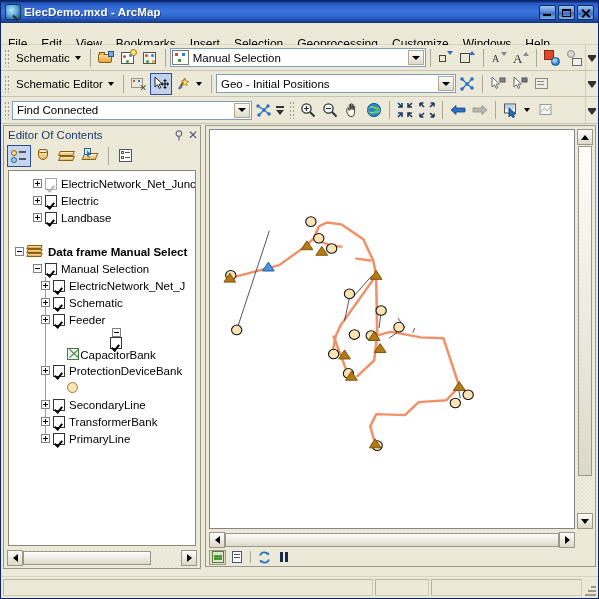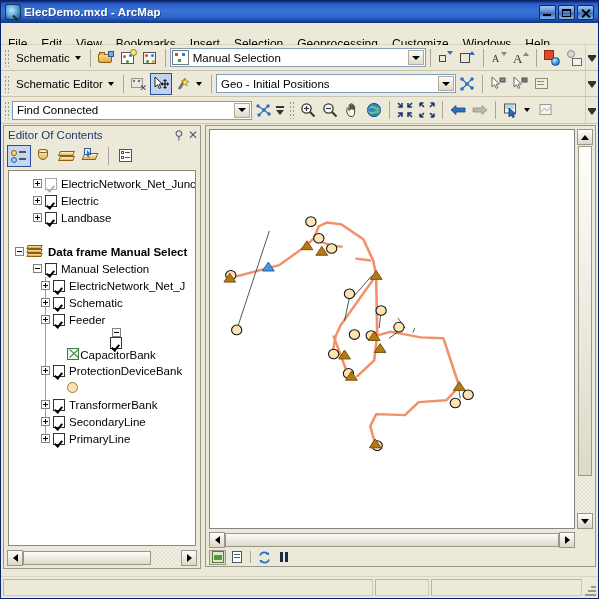--- a/index.html
+++ b/index.html
@@ -747,26 +747,26 @@
             <span class="exp plus"></span>
             <span class="chk on"></span>
             <span class="tlabel">ProtectionDeviceBank</span>
           </div>
           <div class="trow" style="padding-left:54px;">
             <span class="sym-circ"></span>
           </div>
           <div class="trow" style="padding-left:28px;">
             <span class="exp plus"></span>
             <span class="chk on"></span>
-            <span class="tlabel">TransformerBank</span>
+            <span class="tlabel">SecondaryLine</span>
           </div>
           <div class="trow" style="padding-left:28px;">
             <span class="exp plus"></span>
             <span class="chk on"></span>
-            <span class="tlabel">SecondaryLine</span>
+            <span class="tlabel">TransformerBank</span>
           </div>
           <div class="trow" style="padding-left:28px;">
             <span class="exp plus"></span>
             <span class="chk on"></span>
             <span class="tlabel">PrimaryLine</span>
           </div>
         </div>
 
       </div>
     </div>

